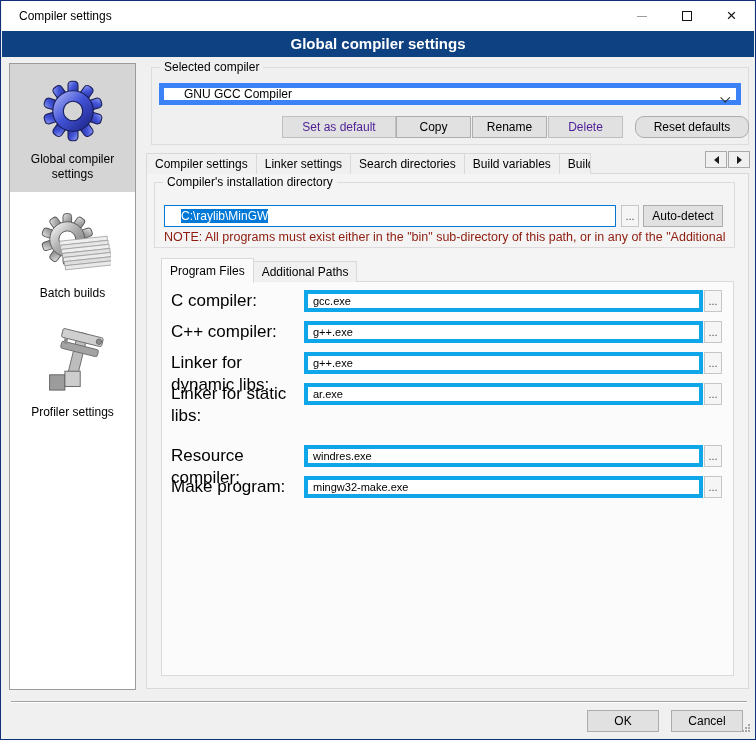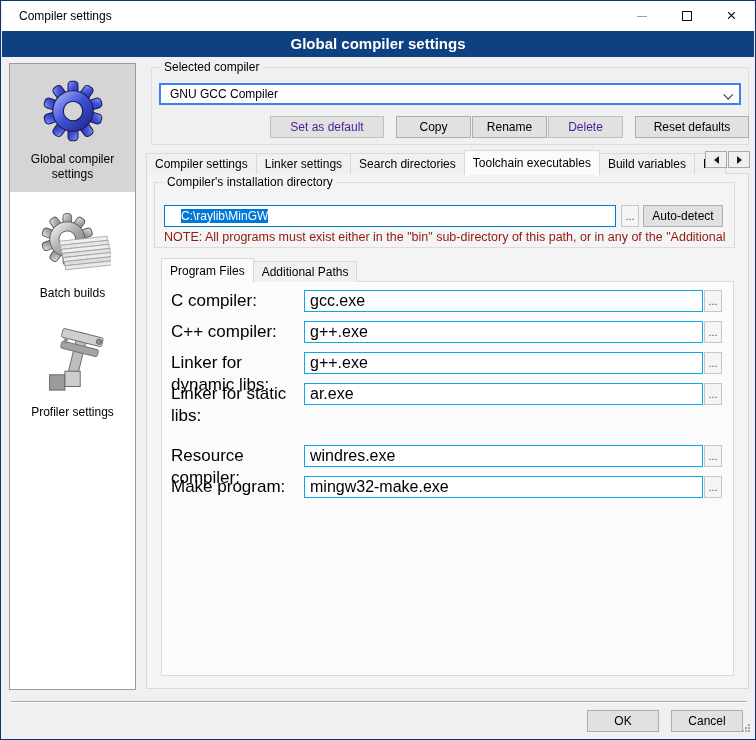--- a/index.html
+++ b/index.html
@@ -26,21 +26,21 @@
   .side-item.selected { background:#d5d5d5; }
   .side-item .icon-wrap { height:78px; display:flex; align-items:center; justify-content:center; }
   .side-item .slabel { display:block; font-size:12px; line-height:15px; padding-top:2px; }
   .side-item + .side-item { margin-top:6px; }
 
   
   .groupbox { position:absolute; border:1px solid #dcdcdc; }
   .gb-label { position:absolute; top:-8px; left:8px; background:#f0f0f0; padding:0 4px; font-size:12px; line-height:15px; }
 
   
-  .combo { position:absolute; background:#fff; border:2px solid #3b82f6; height:22px; display:flex; align-items:center; padding-left:9px; cursor:default; }
+  .combo { position:absolute; background:#fff; border:5px solid #3b82f6; height:22px; display:flex; align-items:center; padding-left:20px; cursor:default; }
   .combo.gray { background:#f0f0f0; }
   .combo .chev { position:absolute; right:8px; top:7px; width:7px; height:7px; border-right:1.4px solid #303030; border-bottom:1.4px solid #303030; transform:rotate(45deg) translateY(-1px); }
 
   
   .btn { background:#e1e1e1; border:1px solid #adadad; font-size:12px; font-family:inherit; text-align:center; cursor:default; padding:0; }
   .btn.disabled { color:#4c1d95; border-color:#bfbfbf; }
   .btnrow { position:absolute; display:flex; justify-content:flex-end; }
   .btnrow .btn { height:22px; }
 
   
@@ -57,21 +57,21 @@
   .tri-left { width:0; height:0; border-top:4px solid transparent; border-bottom:4px solid transparent; border-right:5px solid #1a1a1a; }
   .tri-right { width:0; height:0; border-top:4px solid transparent; border-bottom:4px solid transparent; border-left:5px solid #1a1a1a; }
 
   
   .textinput { position:absolute; height:22px; background:#fff; border:1px solid #0078d7; display:flex; align-items:center; padding-left:3px; overflow:hidden; }
   .textinput .sel { background:#0078d7; color:#fff; white-space:pre; }
   .note { position:absolute; color:#8e1b0d; white-space:nowrap; overflow:hidden; font-size:12.5px; }
 
   
   .flabel { position:absolute; width:130px; line-height:22px; font-size:17px; left:170px; }
-  .ffield { position:absolute; height:22px; background:#fff; border:1px solid #0ea5e9; font-family:inherit; font-size:16px; padding:0 0 0 5px; }
+  .ffield { position:absolute; height:22px; background:#fff; border:4px solid #0ea5e9; font-family:inherit; font-size:11px; padding:0 0 0 5px; }
   .browse { position:absolute; width:18px; height:22px; background:#f5f5f5; border:1px solid #c6c6c6; color:#4d4d4d; font-size:11px; line-height:18px; cursor:default; text-align:center; }
 
   .separator { position:absolute; left:10px; width:736px; height:2px; border-top:1px solid #a3a3a3; border-bottom:1px solid #ffffff; }
   .grip { position:absolute; right:4px; bottom:3px; }
 </style>
 </head>
 <body>
 
 <div class="window">
 
@@ -187,31 +187,30 @@
 
   <div class="groupbox" style="left:150px; top:66px; width:598px; height:78px;">
     <span class="gb-label">Selected compiler</span>
   </div>
   <div class="combo" style="left:158px; top:82px; width:582px;">
     <span>GNU GCC Compiler</span>
     <span class="chev"></span>
   </div>
   <div class="btnrow" style="left:150px; top:115px; width:598px;">
     <button class="btn disabled" style="width:114px;">Set as default</button>
-    <button class="btn" style="width:75px; margin-left:12px;">Copy</button>
+    <button class="btn" style="width:75px; margin-left:0;">Copy</button>
     <button class="btn" style="width:75px; margin-left:1px;">Rename</button>
     <button class="btn disabled" style="width:75px; margin-left:1px;">Delete</button>
-    <button class="btn" style="width:114px; margin-left:12px;">Reset defaults</button>
+    <button class="btn" style="width:114px; margin-left:12px;border-radius:9px;">Reset defaults</button>
   </div>
 
   <div class="tabbar" style="left:145px; top:148px; height:25px;">
     <span class="tab">Compiler settings</span>
     <span class="tab">Linker settings</span>
     <span class="tab">Search directories</span>
-    <span class="tab active">Toolchain executables</span>
     <span class="tab">Build variables</span>
     <span class="tab clip">Build</span>
   </div>
   <div class="arrowbtns">
     <div class="arrowbtn">
         <span class="tri-left"></span>
       </div>
     <div class="arrowbtn">
         <span class="tri-right"></span>
       </div>

